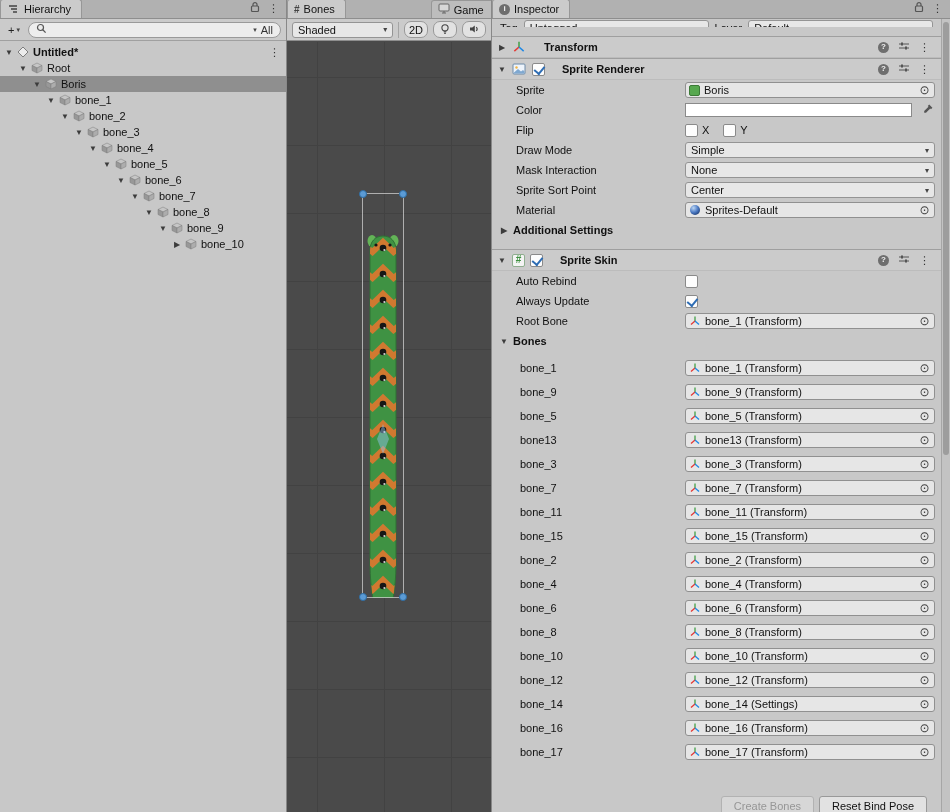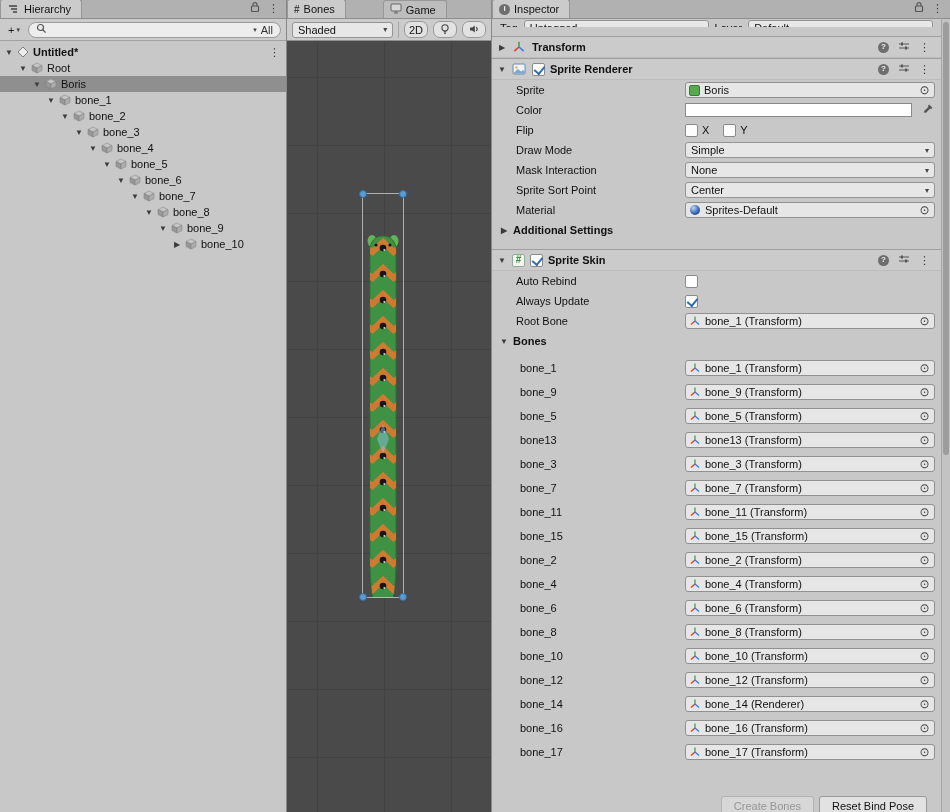--- a/index.html
+++ b/index.html
@@ -7,21 +7,21 @@
   body { font-family:"Liberation Sans", sans-serif; font-size:11px; color:#111; background:#c8c8c8; }
   .app { position:relative; width:950px; height:812px; overflow:hidden; background:#c8c8c8; }
   .panel { position:absolute; top:0; height:812px; overflow:hidden; }
   #hierarchy-panel { left:0; width:287px; border-right:1px solid #888; background:#c8c8c8; }
   #scene-panel { left:287px; width:205px; border-right:1px solid #888; background:#4a4a4a; }
   #inspector-panel { left:492px; width:458px; background:#c8c8c8; }
 
   
   .tabbar { height:19px; background:#b1b1b1; border-bottom:1px solid #8e8e8e; display:flex; align-items:flex-end; position:relative;gap:37px; }
   .tab { height:19px; display:flex; align-items:center; gap:4px; padding:0 10px 0 6px; background:#cbcbcb; border:1px solid #979797; border-bottom:none; border-radius:3px 3px 0 0; white-space:nowrap; }
-  .tab.inactive { background:#bdbdbd; height:18px; }
+  .tab.inactive { background:#bdbdbd; height:18px;margin-left:48px; }
   .tabbar-right { margin-left:auto; display:flex; align-items:center; gap:8px; padding:0 7px 3px 0; }
   .kebab { font-size:11px; color:#333; }
   .round-icon { width:11px; height:11px; border-radius:50%; background:#6e6e6e; color:#f2f2f2; font-size:8px; font-weight:bold; display:inline-flex; align-items:center; justify-content:center; line-height:1; }
   .tab-glyph { font-weight:bold; color:#444; font-size:10px; }
 
   
   .h-toolbar { height:22px; background:#cbcbcb; border-bottom:1px solid #a0a0a0; display:flex; align-items:center; gap:5px; padding:0 5px; }
   .plus-btn { display:flex; align-items:center; gap:2px; padding:0 3px; height:16px; color:#222; }
   .plus-btn .dd-arrow { font-size:7px; }
   .search-pill { flex:1; height:16px; background:#ededed; border:1px solid #9a9a9a; border-radius:8px; display:flex; align-items:center; gap:4px; padding:0 7px; color:#333; }
@@ -60,21 +60,21 @@
 
   
   .insp-body { position:absolute; top:19px; left:0; width:449px; bottom:0; overflow:hidden; background:#c8c8c8; }
   .scrollbar { position:absolute; top:19px; right:0; width:9px; bottom:0; background:#c3c3c3; border-left:1px solid #a6a6a6; }
   .scroll-thumb { position:absolute; left:1px; right:1px; top:3px; height:433px; background:#9d9d9d; border-radius:4px; }
   .clip-row { height:8px; overflow:hidden; position:relative; }
   .clip-inner { position:absolute; bottom:-9px; left:0; right:0; height:16px; display:flex; align-items:center; gap:6px; padding:0 8px; }
   .clip-inner .dropdown { flex:1; }
   .spacer8 { height:9px; }
   .comp-header { height:22px; display:flex; align-items:center; gap:5px; padding:0 5px; border-top:1px solid #9f9f9f; border-bottom:1px solid #bcbcbc; background:#cbcbcb; }
-  .comp-title { font-weight:bold; }
+  .comp-title { font-weight:bold;margin-left:12px; }
   .comp-right { margin-left:auto; display:flex; gap:9px; align-items:center; padding-right:6px; }
   .comp-icon { width:15px; height:15px; display:inline-flex; }
   .prop-row { height:20px; display:flex; align-items:center; padding-left:24px; }
   .prop-label { width:169px; flex:none; white-space:nowrap; }
   .prop-value { width:250px; display:flex; align-items:center; gap:6px; }
   .dropdown.full { width:250px; }
   .obj-field { width:250px; height:16px; background:#e6e6e6; border:1px solid #909090; border-radius:3px; display:flex; align-items:center; gap:4px; padding:0 3px; }
   .obj-icon { width:12px; height:12px; flex:none; display:inline-flex; }
   .obj-text { flex:1; white-space:nowrap; overflow:hidden; }
   .picker { width:13px; flex:none; text-align:center; color:#444; font-size:12px; line-height:1; }
@@ -875,21 +875,21 @@
     <div class="obj-field">
       <span class="obj-icon">
         <svg width="12" height="12" viewBox="0 0 12 12">
                   <g stroke-width="1.3" fill="none">
                     <path d="M6 6 V1.5" stroke="#43a047"></path>
                     <path d="M6 6 L2 9.5" stroke="#e53935"></path>
                     <path d="M6 6 L10 9.5" stroke="#1e88e5"></path>
                   </g>
                 </svg>
       </span>
-      <span class="obj-text">bone_14 (Renderer)</span>
+      <span class="obj-text">bone_14 (Settings)</span>
       <span class="picker">⊙</span>
     </div>
   </div>
           <div class="bone-row">
     <span class="bone-name">bone_16</span>
     <div class="obj-field">
       <span class="obj-icon">
         <svg width="12" height="12" viewBox="0 0 12 12">
                   <g stroke-width="1.3" fill="none">
                     <path d="M6 6 V1.5" stroke="#43a047"></path>

